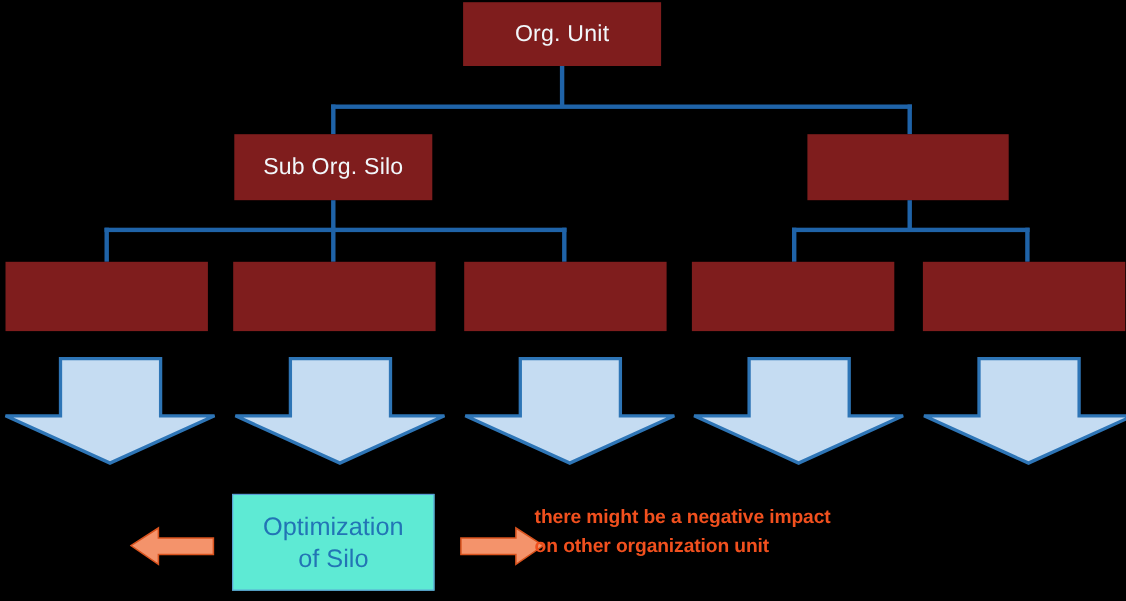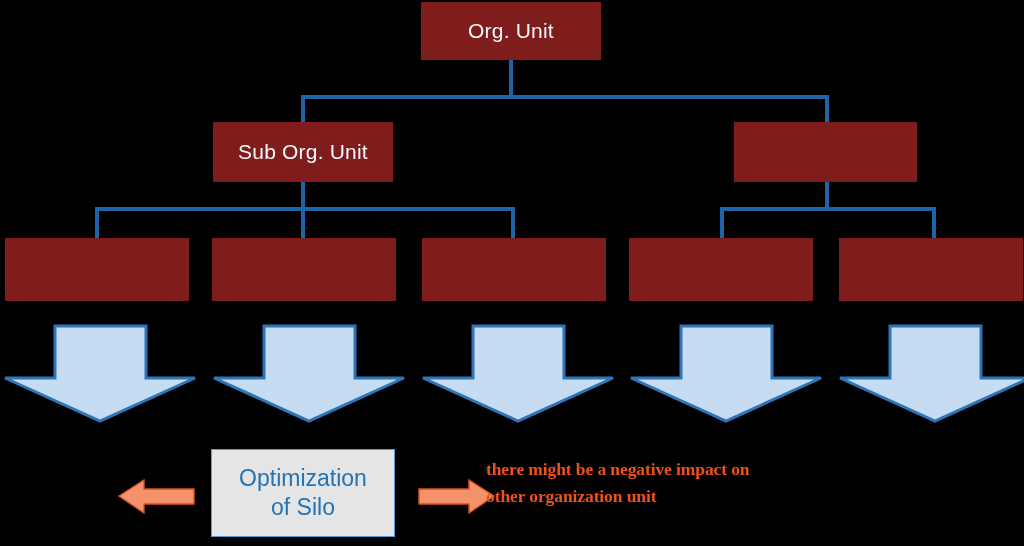--- a/index.html
+++ b/index.html
@@ -50,21 +50,21 @@
   .down-arrow {
     position: absolute;
   }
   .down-arrow svg {
     display: block;
   }
 
   
   .silo-box {
     position: absolute;
-    background: #e5e5e5;
+    background: #5eead4;
     border: 1px solid #5B9BD5;
     box-sizing: border-box;
     display: flex;
     flex-direction: column;
     align-items: center;
     justify-content: center;
   }
   .silo-line {
     color: #2274B5;
     font-size: 23px;
@@ -100,21 +100,21 @@
   <div class="org-box" style="left:421px; top:2px; width:180px; height:58px;">
     <span class="org-box-label">Org. Unit</span>
   </div>
 
   <div class="conn-v" style="left:509px; top:60px; width:4px; height:37px;"></div>
   <div class="conn-h" style="left:301px; top:95px; width:528px; height:4px;"></div>
   <div class="conn-v" style="left:301px; top:95px; width:4px; height:27px;"></div>
   <div class="conn-v" style="left:825px; top:95px; width:4px; height:27px;"></div>
 
   <div class="org-box" style="left:213px; top:122px; width:180px; height:60px;">
-    <span class="org-box-label">Sub Org. Unit</span>
+    <span class="org-box-label">Sub Org. Silo</span>
   </div>
 
   <div class="org-box" style="left:734px; top:122px; width:183px; height:60px;">
     <span class="org-box-label"></span>
   </div>
 
   <div class="conn-v" style="left:301px; top:182px; width:4px; height:27px;"></div>
   <div class="conn-h" style="left:95px; top:207px; width:420px; height:4px;"></div>
   <div class="conn-v" style="left:95px; top:207px; width:4px; height:31px;"></div>
   <div class="conn-v" style="left:301px; top:207px; width:4px; height:31px;"></div>
@@ -177,15 +177,15 @@
     <span class="silo-line">Optimization</span>
     <span class="silo-line">of Silo</span>
   </div>
 
   <div class="orange-arrow" style="left:417px; top:476px;">
     <svg width="78" height="40" viewBox="0 0 78 40">
       <polygon points="77,20 52,4 52,13 2,13 2,28 52,28 52,37" fill="#F4936B" stroke="#D9531E" stroke-width="1.4"></polygon>
     </svg>
   </div>
 
-  <div class="note-text" style="left:486px; top:456px;font-family:Liberation Serif, serif;">there might be a negative impact on other organization unit</div>
+  <div class="note-text" style="left:486px; top:456px;">there might be a negative impact on other organization unit</div>
 
 </div>
 
 </body></html>

